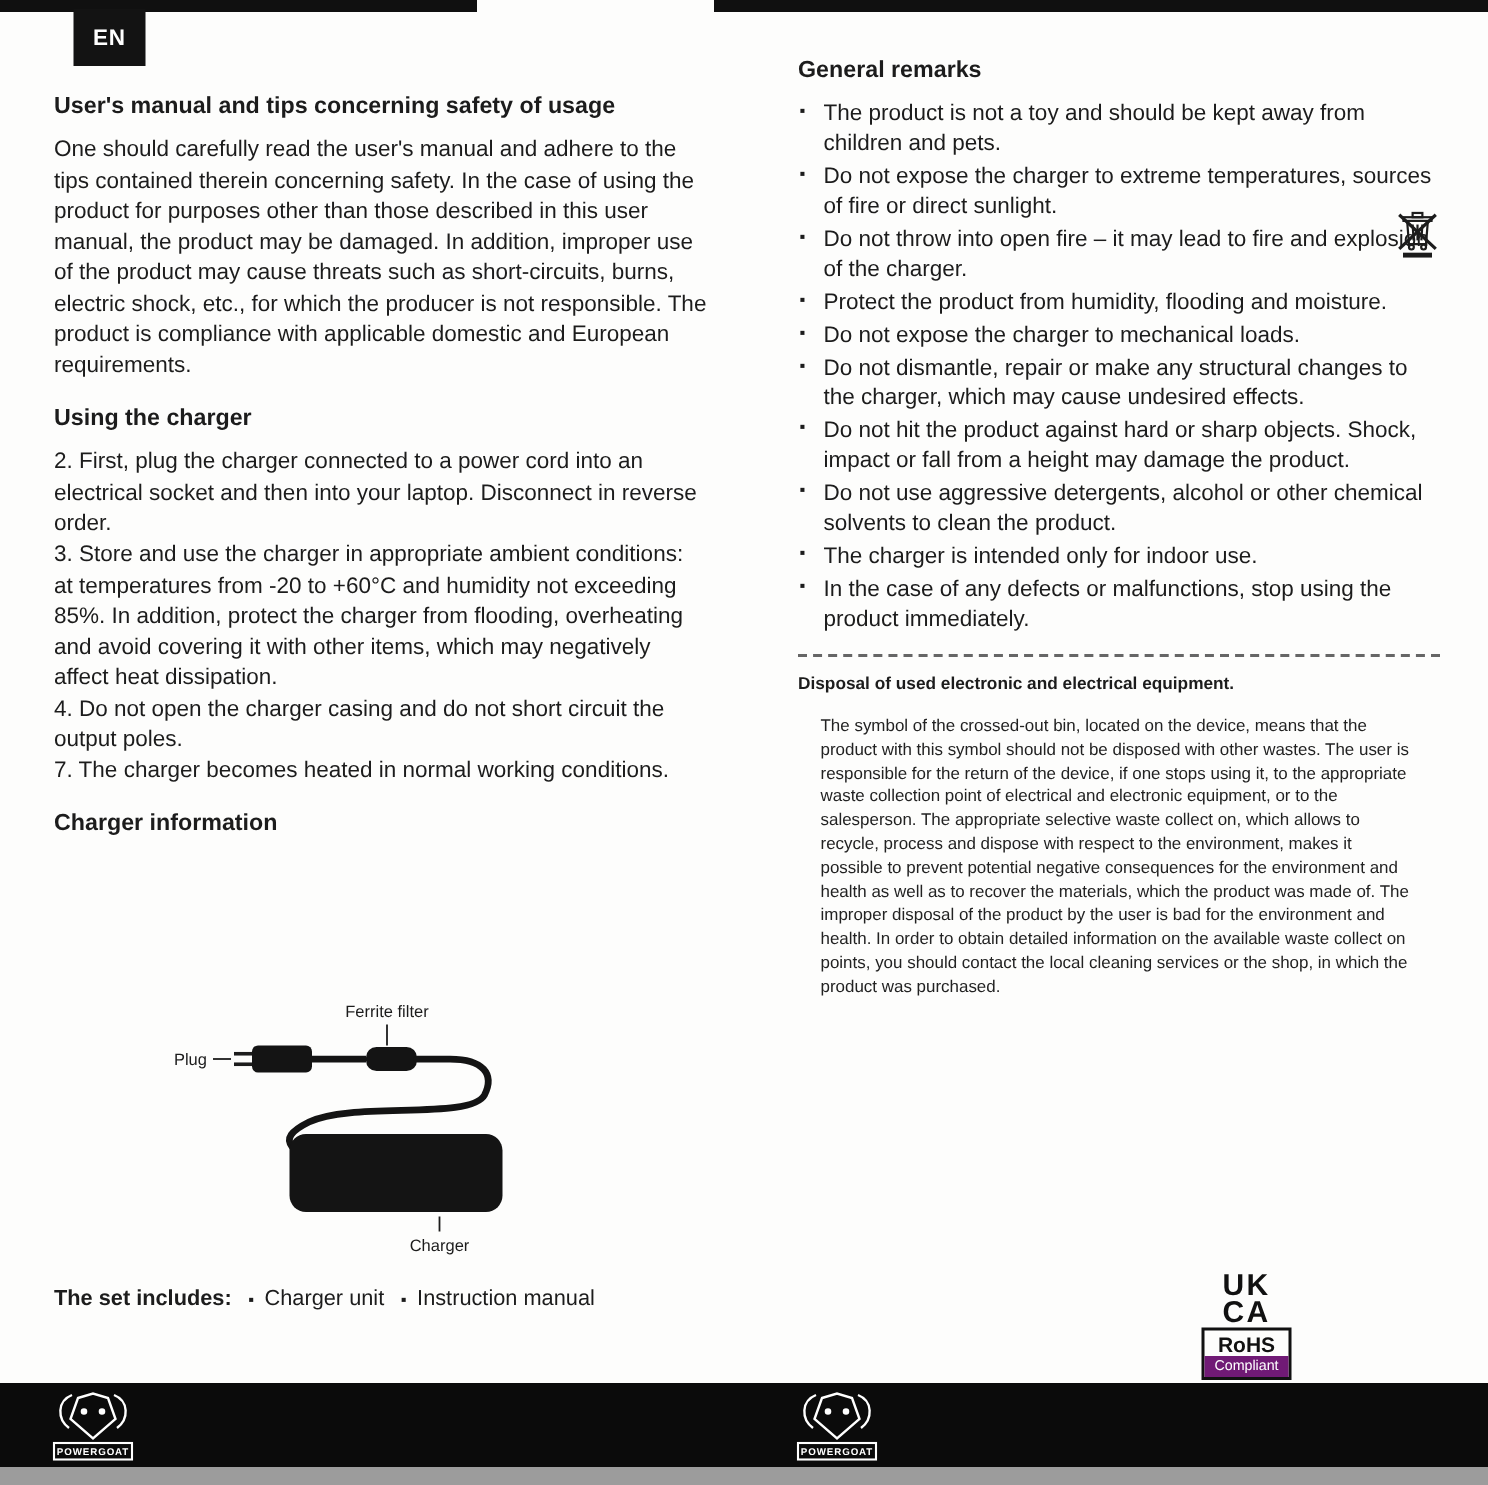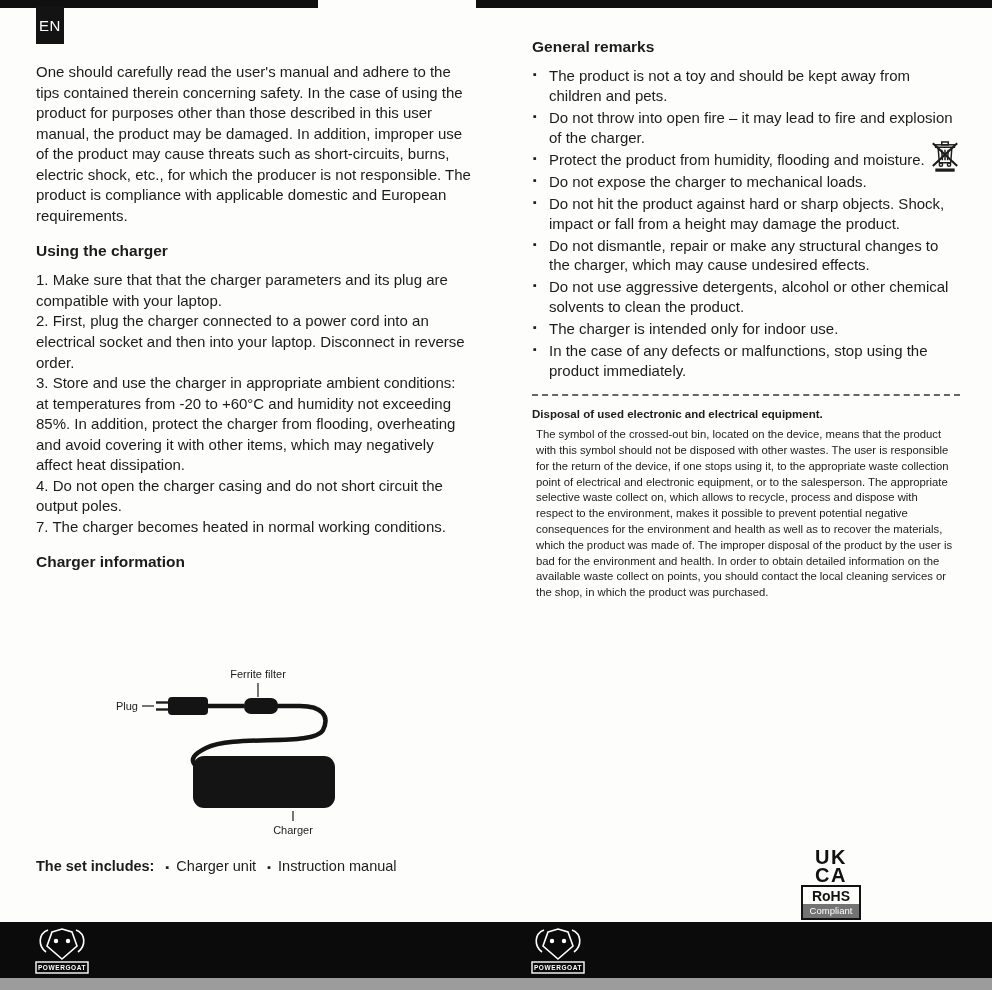--- a/index.html
+++ b/index.html
@@ -6,60 +6,60 @@
   body{
     position:relative;width:992px;height:990px;overflow:hidden;
     background:#fdfdfc;color:#1c1c1c;
     font-family:"Liberation Sans", sans-serif;
     -webkit-font-smoothing:antialiased;
   }
   .topbar{position:absolute;top:0;height:8px;background:#101010;}
   .topbar.left{left:0;width:318px;}
   .topbar.right{left:476px;right:0;}
   .en-badge{
-    position:absolute;top:6px;left:36px;width:28px;height:38px;background:#131313;
+    position:absolute;top:6px;left:49px;width:48px;height:38px;background:#131313;
     color:#fff;display:flex;align-items:center;justify-content:center;
-    font-weight:normal;font-size:15px;letter-spacing:.5px;
+    font-weight:bold;font-size:15px;letter-spacing:.5px;
   }
   .col-left{position:absolute;left:36px;top:62px;width:436px;}
   .col-right{position:absolute;left:532px;top:38px;width:428px;}
   .heading{font-size:15.5px;font-weight:bold;margin:0 0 10px 0;}
   .heading.mt{margin-top:16px;}
   p.body{font-size:15px;line-height:1.37;margin:0 0 4px 0;}
   .steps p{font-size:15px;line-height:1.37;margin:0;}
   ul.bullets{list-style:none;margin:8px 0 0 0;padding:0;}
   ul.bullets li{
     position:relative;padding-left:17px;font-size:15px;line-height:1.33;
     margin-bottom:2px;
   }
   ul.bullets li::before{
     content:"▪";position:absolute;left:1px;top:1px;font-size:11px;color:#1c1c1c;
   }
   .divider{border:none;border-top:2px dashed #666;margin:13px 0 12px 0;}
   .disposal-heading{font-size:11.5px;font-weight:bold;margin:0 0 7px 0;}
-  .disposal-text{font-size:11.3px;line-height:1.4;margin:4px;color:#222;}
+  .disposal-text{font-size:11.3px;line-height:1.4;margin:15px;color:#222;}
 
   .diagram{position:absolute;left:30px;top:658px;width:446px;height:188px;}
   .diagram svg{display:block;}
   .diagram text{font-size:11px;fill:#1c1c1c;font-family:"Liberation Sans",sans-serif;}
 
   .set-includes{position:absolute;left:36px;top:858px;font-size:14.5px;}
   .set-includes .label{font-weight:bold;}
   .set-includes .si-item::before{content:"▪";margin:0 7px 0 11px;font-size:11px;}
 
   .small-bin{position:absolute;left:932px;top:140px;}
 
   .logos-row{
     position:absolute;left:700px;top:848px;width:262px;height:46px;
     display:flex;align-items:center;justify-content:flex-start;flex-direction:column;
   }
   .ukca{font-weight:800;font-size:20px;line-height:.92;letter-spacing:1.5px;color:#111;}
   .rohs{border:2px solid #111;text-align:center;min-width:56px;}
   .rohs-top{font-size:14px;font-weight:bold;padding:1px 5px 0 5px;color:#111;}
-  .rohs-bottom{background:#737373;color:#fff;font-size:9.5px;padding:1px 4px 2px 4px;}
+  .rohs-bottom{background:#701a75;color:#fff;font-size:9.5px;padding:1px 4px 2px 4px;}
   .ce-mark svg{display:block;}
   .recycle{font-size:34px;line-height:1;color:#111;}
 
   .bottom-band{position:absolute;left:0;top:922px;width:992px;height:56px;background:#0b0b0b;}
   .bottom-strip{position:absolute;left:0;top:978px;width:992px;height:12px;background:#9c9c9c;}
   .goat-logo{position:absolute;top:926px;width:60px;height:50px;}
   .goat-logo.one{left:32px;}
   .goat-logo.two{left:528px;}
   .goat-logo svg{display:block;}
   .goat-logo text{
@@ -87,25 +87,25 @@
     <line x1="20" y1="11" x2="19.2" y2="24"></line>
     <circle cx="11" cy="29.5" r="2"></circle>
     <circle cx="21" cy="29.5" r="2"></circle>
     <line x1="1" y1="3" x2="31" y2="31" stroke-width="2.6"></line>
     <line x1="31" y1="3" x2="1" y2="31" stroke-width="2.6"></line>
     <rect x="5" y="35" width="22" height="2.2" fill="#1c1c1c"></rect>
   </svg>
 </div>
 
 <div class="col-left">
+  <h3 class="heading">User's manual and tips concerning safety of usage</h3>
   <p class="body">One should carefully read the user's manual and adhere to the tips contained therein concerning safety. In the case of using the product for purposes other than those described in this user manual, the product may be damaged. In addition, improper use of the product may cause threats such as short-circuits, burns, electric shock, etc., for which the producer is not responsible. The product is compliance with applicable domestic and European requirements.</p>
 
   <h3 class="heading mt">Using the charger</h3>
   <div class="steps">
-    <p>1. Make sure that that the charger parameters and its plug are compatible with your laptop.</p>
     <p>2. First, plug the charger connected to a power cord into an electrical socket and then into your laptop. Disconnect in reverse order.</p>
     <p>3. Store and use the charger in appropriate ambient conditions: at temperatures from -20 to +60°C and humidity not exceeding 85%. In addition, protect the charger from flooding, overheating and avoid covering it with other items, which may negatively affect heat dissipation.</p>
     <p>4. Do not open the charger casing and do not short circuit the output poles.</p>
     <p>7. The charger becomes heated in normal working conditions.</p>
   </div>
 
   <h3 class="heading mt">Charger information</h3>
 </div>
 
 <div class="diagram">
@@ -136,25 +136,26 @@
 </div>
 
 <div class="set-includes">
   <span class="label">The set includes:</span><span class="si-item">Charger unit</span><span class="si-item">Instruction manual</span>
 </div>
 
 <div class="col-right">
   <h3 class="heading">General remarks</h3>
   <ul class="bullets">
     <li>The product is not a toy and should be kept away from children and pets.</li>
+    <li>Do not expose the charger to extreme temperatures, sources of fire or direct sunlight.</li>
     <li>Do not throw into open fire – it may lead to fire and explosion of the charger.</li>
     <li>Protect the product from humidity, flooding and moisture.</li>
     <li>Do not expose the charger to mechanical loads.</li>
+    <li>Do not dismantle, repair or make any structural changes to the charger, which may cause undesired effects.</li>
     <li>Do not hit the product against hard or sharp objects. Shock, impact or fall from a height may damage the product.</li>
-    <li>Do not dismantle, repair or make any structural changes to the charger, which may cause undesired effects.</li>
     <li>Do not use aggressive detergents, alcohol or other chemical solvents to clean the product.</li>
     <li>The charger is intended only for indoor use.</li>
     <li>In the case of any defects or malfunctions, stop using the product immediately.</li>
   </ul>
 
   <hr class="divider">
 
   <p class="disposal-heading">Disposal of used electronic and electrical equipment.</p>
   <p class="disposal-text">The symbol of the crossed-out bin, located on the device, means that the product with this symbol should not be disposed with other wastes. The user is responsible for the return of the device, if one stops using it, to the appropriate waste collection point of electrical and electronic equipment, or to the salesperson. The appropriate selective waste collect on, which allows to recycle, process and dispose with respect to the environment, makes it possible to prevent potential negative consequences for the environment and health as well as to recover the materials, which the product was made of. The improper disposal of the product by the user is bad for the environment and health. In order to obtain detailed information on the available waste collect on points, you should contact the local cleaning services or the shop, in which the product was purchased.</p>
 </div>

